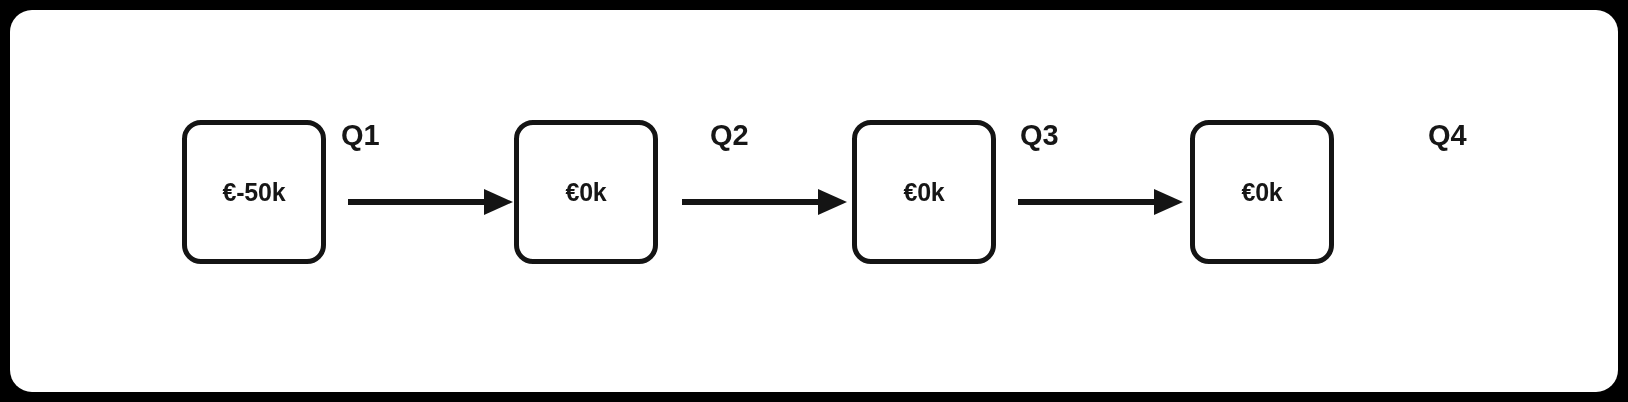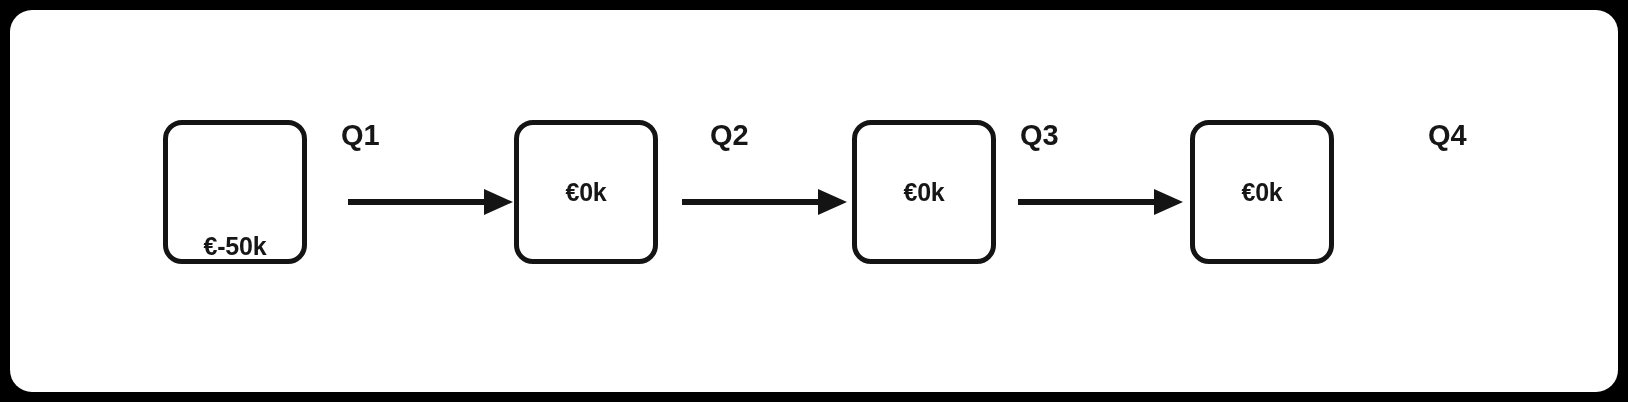--- a/index.html
+++ b/index.html
@@ -96,21 +96,21 @@
     white-space: nowrap;
   }
 </style>
 </head>
 <body>
 
 <div id="canvas">
   <div id="panel">
     <div id="flow">
 
-      <div class="node" style="left:153px;align-items:flex-end;">
+      <div class="node" style="left:172px;">
         <span class="node-label">€-50k</span>
       </div>
 
       <div class="edge-label" style="left:331px;">Q1</div>
       <div class="arrow" style="left:338px; width:165px;">
         <div class="arrow-shaft" style="width:136px;"></div>
         <div class="arrow-head" style="left:136px;"></div>
       </div>
 
       <div class="node" style="left:504px;">

